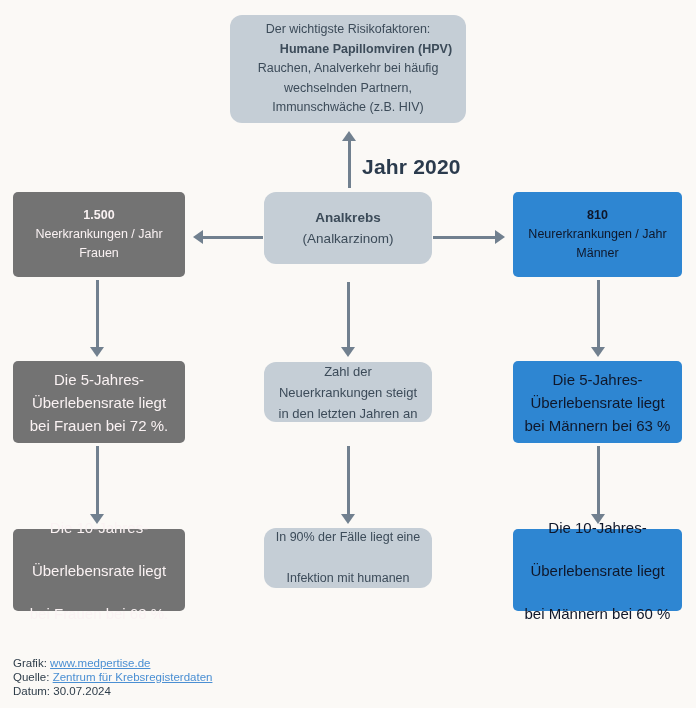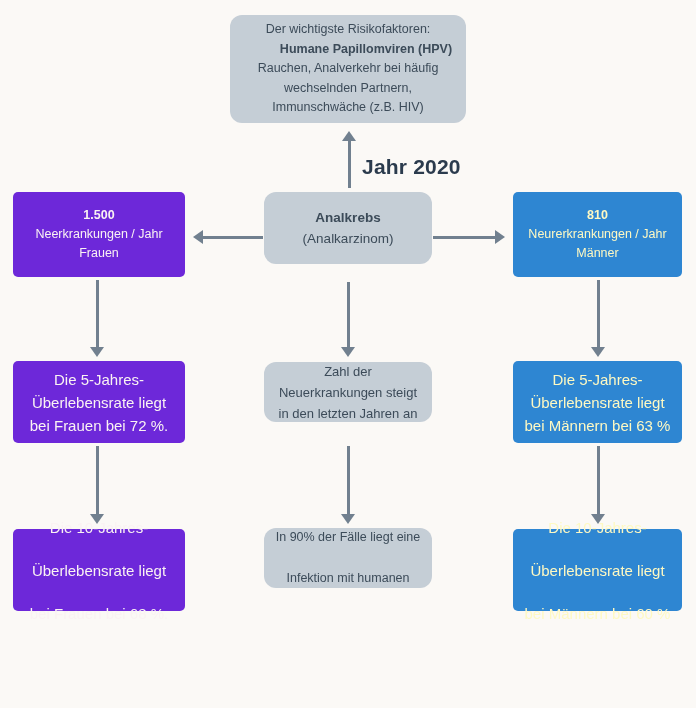--- a/index.html
+++ b/index.html
@@ -17,22 +17,22 @@
   .box {
     position: absolute;
     display: flex;
     flex-direction: column;
     justify-content: center;
     align-items: center;
     text-align: center;
     box-sizing: border-box;
   }
   .box.gray { background: #c5ced6; color: #3c4b59; border-radius: 12px; }
-  .box.red  { background: #6d28d9; color: #faf2f3; border-radius: 5px; }
-  .box.blue { background: #2e86d2; color: #fef9c3; border-radius: 5px; }
+  .box.red  { background: #737373; color: #faf2f3; border-radius: 5px; }
+  .box.blue { background: #2e86d2; color: #0f172a; border-radius: 5px; }
 
   
   .risk-box { left: 230px; top: 15px; width: 236px; height: 108px; font-size: 12.5px; line-height: 19.5px; border-radius: 3px; }
   .risk-box .b { font-weight: bold; margin-left: 36px; }
 
   
   .year-label {
     position: absolute; left: 362px; top: 155px;
     font-size: 21px; font-weight: bold; color: #2b3b4d; letter-spacing: 0.2px;
   }
@@ -184,14 +184,25 @@
     <span>In 90% der Fälle liegt eine</span>
     <span>Infektion mit humanen</span>
   </div>
 
   <div class="box blue surv-box surv-men r3">
     <span>Die 10-Jahres-</span>
     <span>Überlebensrate liegt</span>
     <span>bei Männern bei 60 %</span>
   </div>
 
+  <div class="footer">
+    <div>
+      <span>Grafik:</span>
+      <a>www.medpertise.de</a>
+    </div>
+    <div>
+      <span>Quelle:</span>
+      <a>Zentrum für Krebsregisterdaten</a>
+    </div>
+    <div>Datum: 30.07.2024</div>
+  </div>
 
 </div>
 
 </body></html>

